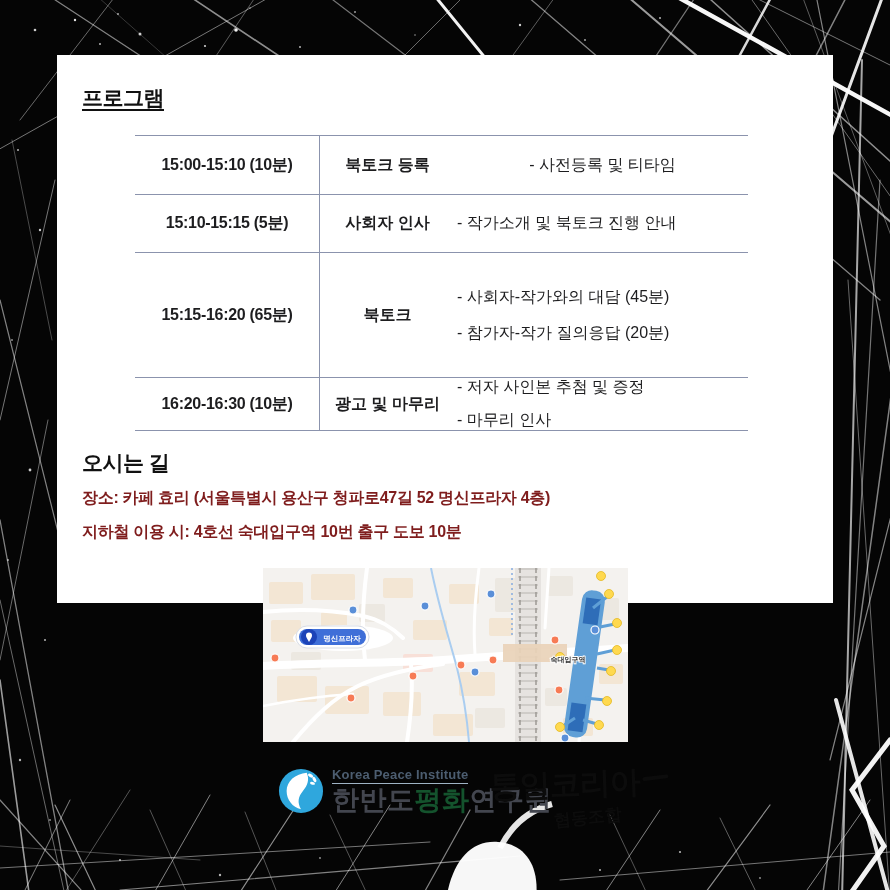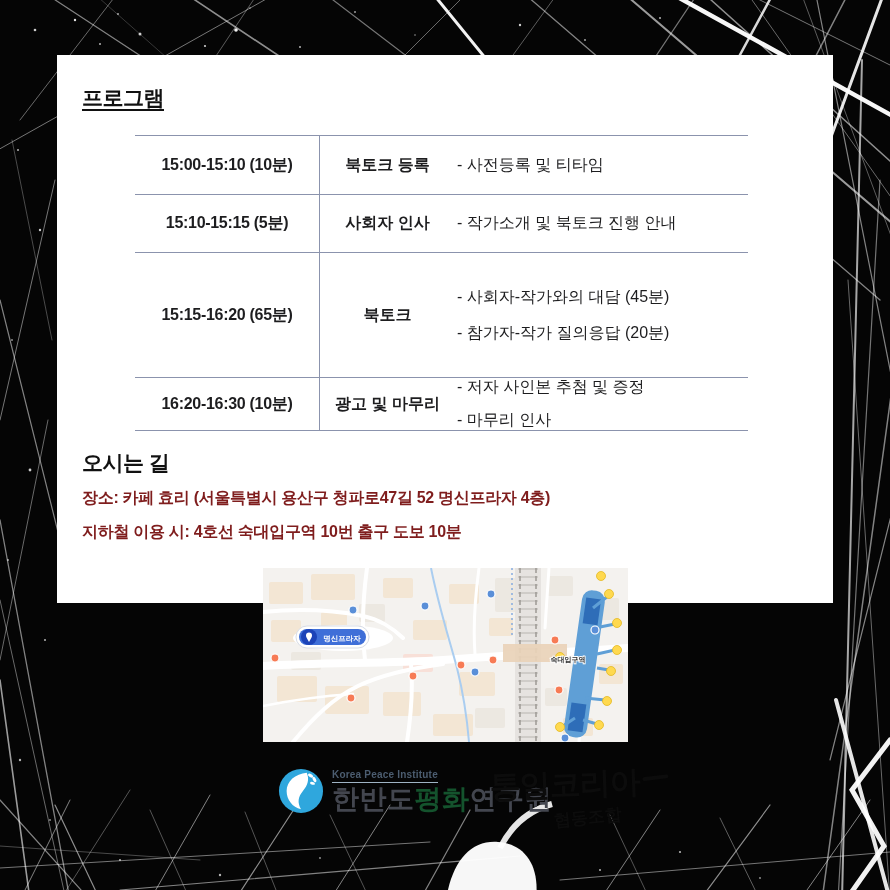--- a/index.html
+++ b/index.html
@@ -32,21 +32,21 @@
   .gap-wide{gap:15px;}
   .gap-tight{gap:12px;}
   .info-line{position:absolute;left:25px;font-size:16px;font-weight:600;letter-spacing:-0.3px;color:#7f1d1d;}
   
   .map-wrap{position:absolute;left:206px;top:513px;width:365px;height:174px;overflow:hidden;}
   .map-wrap svg{display:block;}
   
   .kpi-logo{position:absolute;left:221px;top:713px;display:flex;align-items:center;}
   .kpi-mark{width:46px;height:46px;margin-right:8px;}
   .kpi-texts{display:flex;flex-direction:column;line-height:1;}
-  .kpi-sub{font-size:10px;font-weight:700;color:#4c5d70;letter-spacing:0.2px;margin-bottom:3px;border-bottom:1px solid #9fb3c4;padding-bottom:2px;width:max-content;}
+  .kpi-sub{font-size:13px;font-weight:700;color:#4c5d70;letter-spacing:0.2px;margin-bottom:3px;border-bottom:1px solid #9fb3c4;padding-bottom:2px;width:max-content;}
   .kpi-name{font-size:27px;font-weight:700;letter-spacing:0.5px;color:#43464f;}
   .kpi-name .blue{color:#14532d;}
   .tk-logo{position:absolute;left:433px;top:708px;width:200px;transform:rotate(-2deg);color:#0c0c0c;}
   .tk-line1{font-size:31px;font-weight:900;letter-spacing:-1px;white-space:nowrap;display:flex;align-items:center;}
   .tk-dash{display:inline-block;width:26px;height:4px;background:#0c0c0c;border-radius:2px;margin-left:3px;transform:translateY(-4px) rotate(-5deg);}
   .tk-line2{font-size:17px;font-weight:800;margin-left:63px;margin-top:1px;transform:rotate(-4deg);width:max-content;}
 </style>
 </head>
 <body>
 
@@ -142,21 +142,21 @@
     <circle cx="680" cy="852" r="1.1" opacity="0.7"></circle>
       <circle cx="760" cy="878" r="0.9" opacity="0.6"></circle>
   </g>
 </svg>
 
 <div class="card">
 
   <div class="h-title h-underline" style="top:29px;">프로그램</div>
 
   <div class="ptable">
-    <div class="trow" style="height:59px;">
+    <div class="trow" style="height:59px;text-align:center;">
       <div class="tcell-time">15:00-15:10 (10분)</div>
       <div class="tcell-session">북토크 등록</div>
       <div class="tcell-desc">
           <div>- 사전등록 및 티타임</div>
         </div>
     </div>
     <div class="trow" style="height:58px;">
       <div class="tcell-time">15:10-15:15 (5분)</div>
       <div class="tcell-session">사회자 인사</div>
       <div class="tcell-desc">

